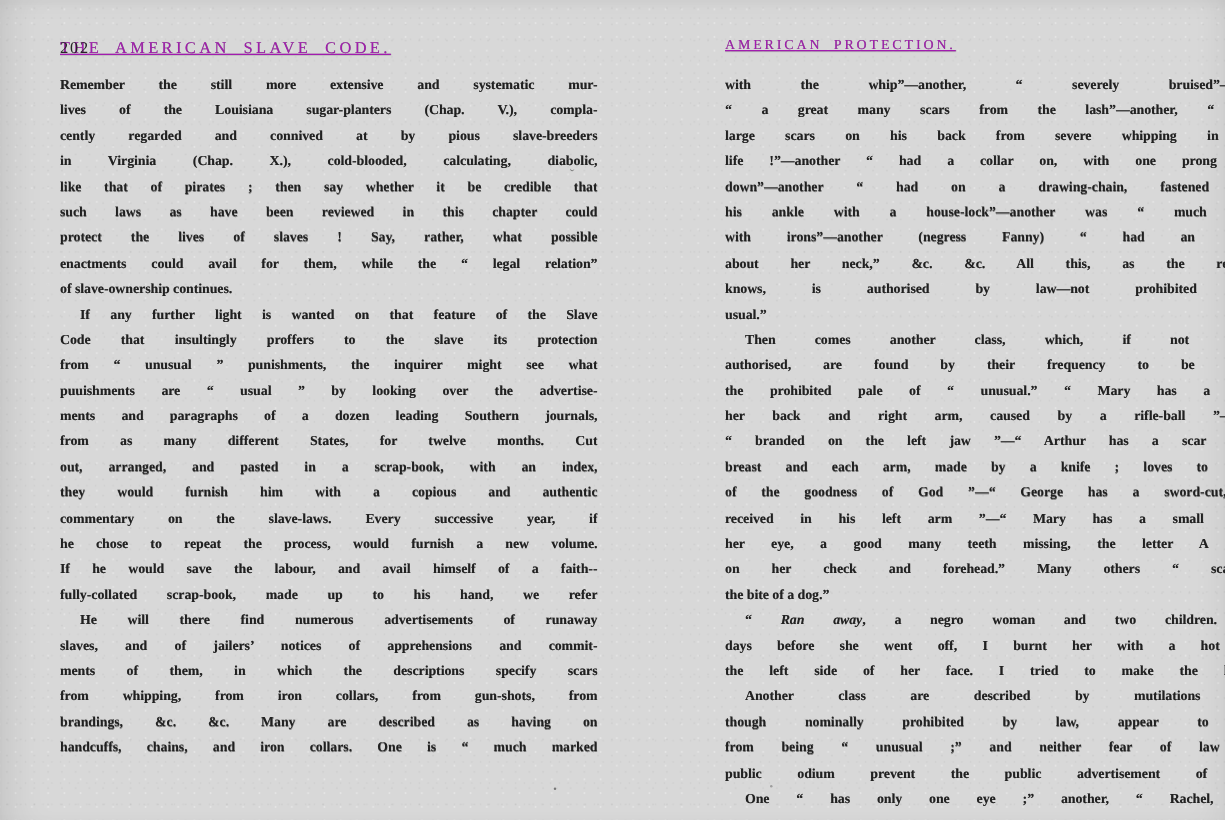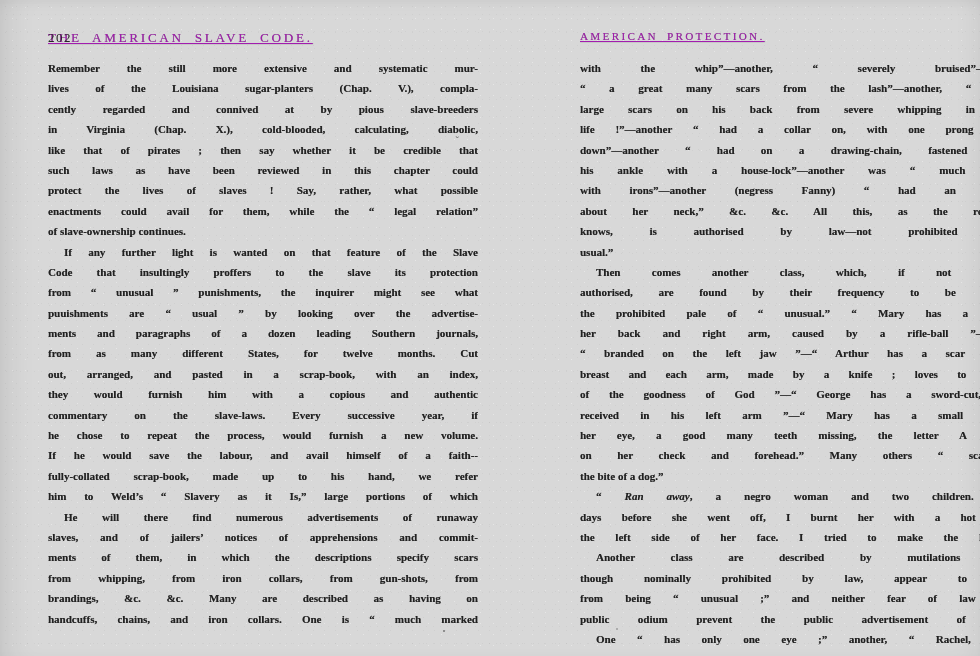--- a/index.html
+++ b/index.html
@@ -91,21 +91,20 @@
       <div class="line"><span>from “ unusual ” punishments, the inquirer might see what</span></div>
       <div class="line"><span>puuishments are “ usual ” by looking over the advertise-</span></div>
       <div class="line"><span>ments and paragraphs of a dozen leading Southern journals,</span></div>
       <div class="line"><span>from as many different States, for twelve months. Cut</span></div>
       <div class="line"><span>out, arranged, and pasted in a scrap-book, with an index,</span></div>
       <div class="line"><span>they would furnish him with a copious and authentic</span></div>
       <div class="line"><span>commentary on the slave-laws. Every successive year, if</span></div>
       <div class="line"><span>he chose to repeat the process, would furnish a new volume.</span></div>
       <div class="line"><span>If he would save the labour, and avail himself of a faith--</span></div>
       <div class="line"><span>fully-collated scrap-book, made up to his hand, we refer</span></div>
-      <div class="line"><span>him to Weld’s “ Slavery as it Is,” large portions of which</span></div>
       <div class="line indent"><span>He will there find numerous advertisements of runaway</span></div>
       <div class="line"><span>slaves, and of jailers’ notices of apprehensions and commit-</span></div>
       <div class="line"><span>ments of them, in which the descriptions specify scars</span></div>
       <div class="line"><span>from whipping, from iron collars, from gun-shots, from</span></div>
       <div class="line"><span>brandings, &amp;c. &amp;c. Many are described as having on</span></div>
       <div class="line"><span>handcuffs, chains, and iron collars. One is “ much marked</span></div>
     </div>
 </div>
 
 <div class="page page-right">

